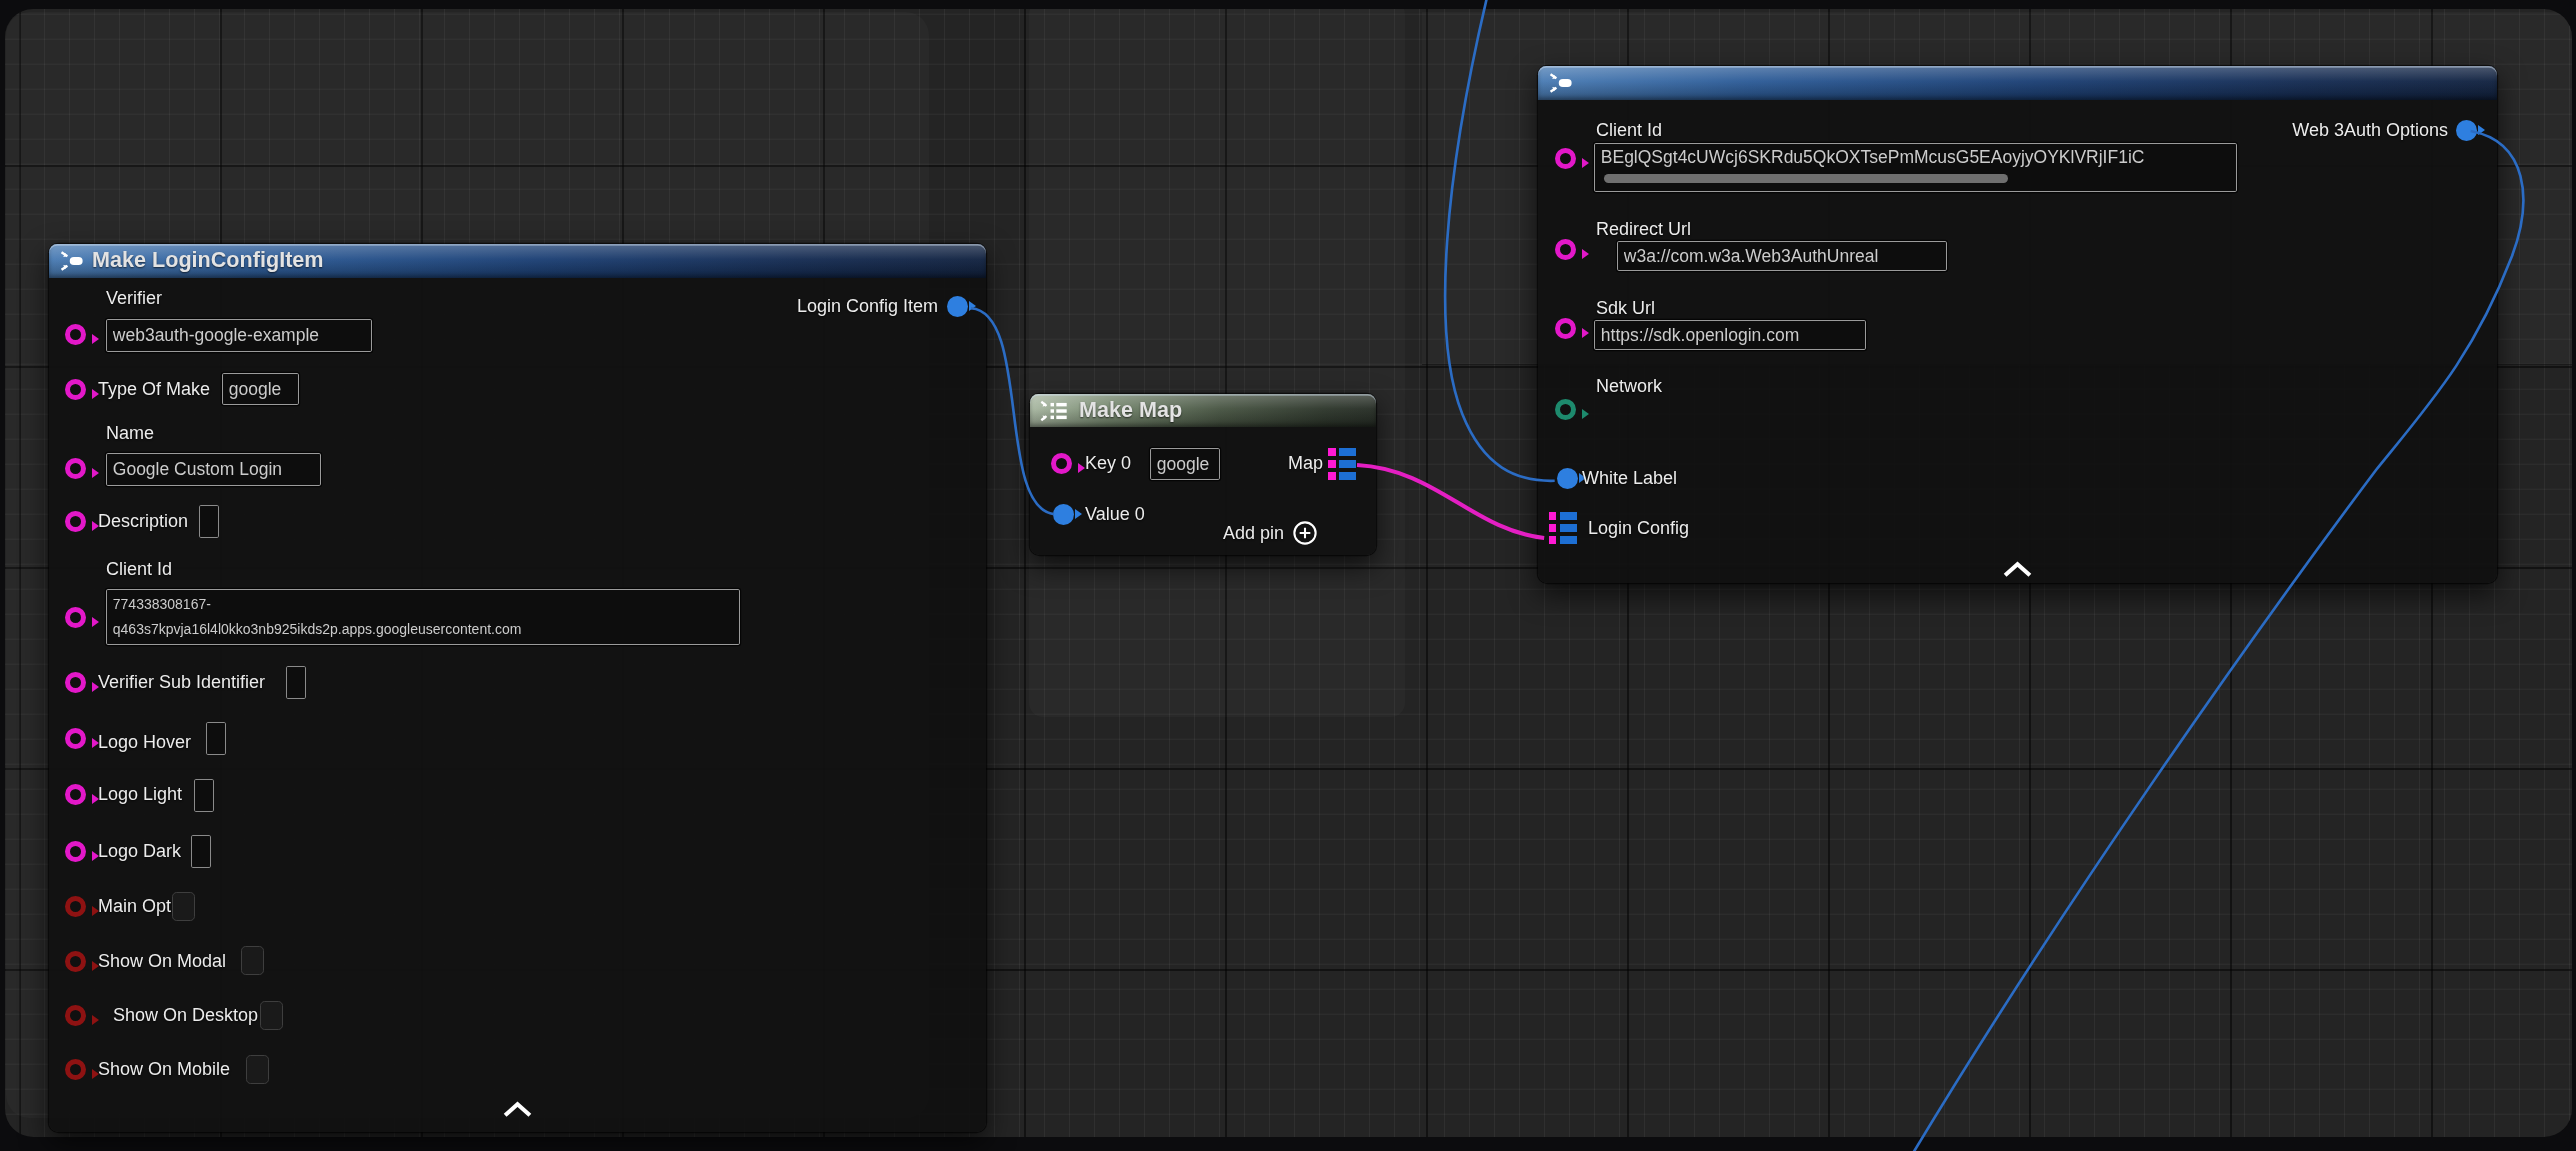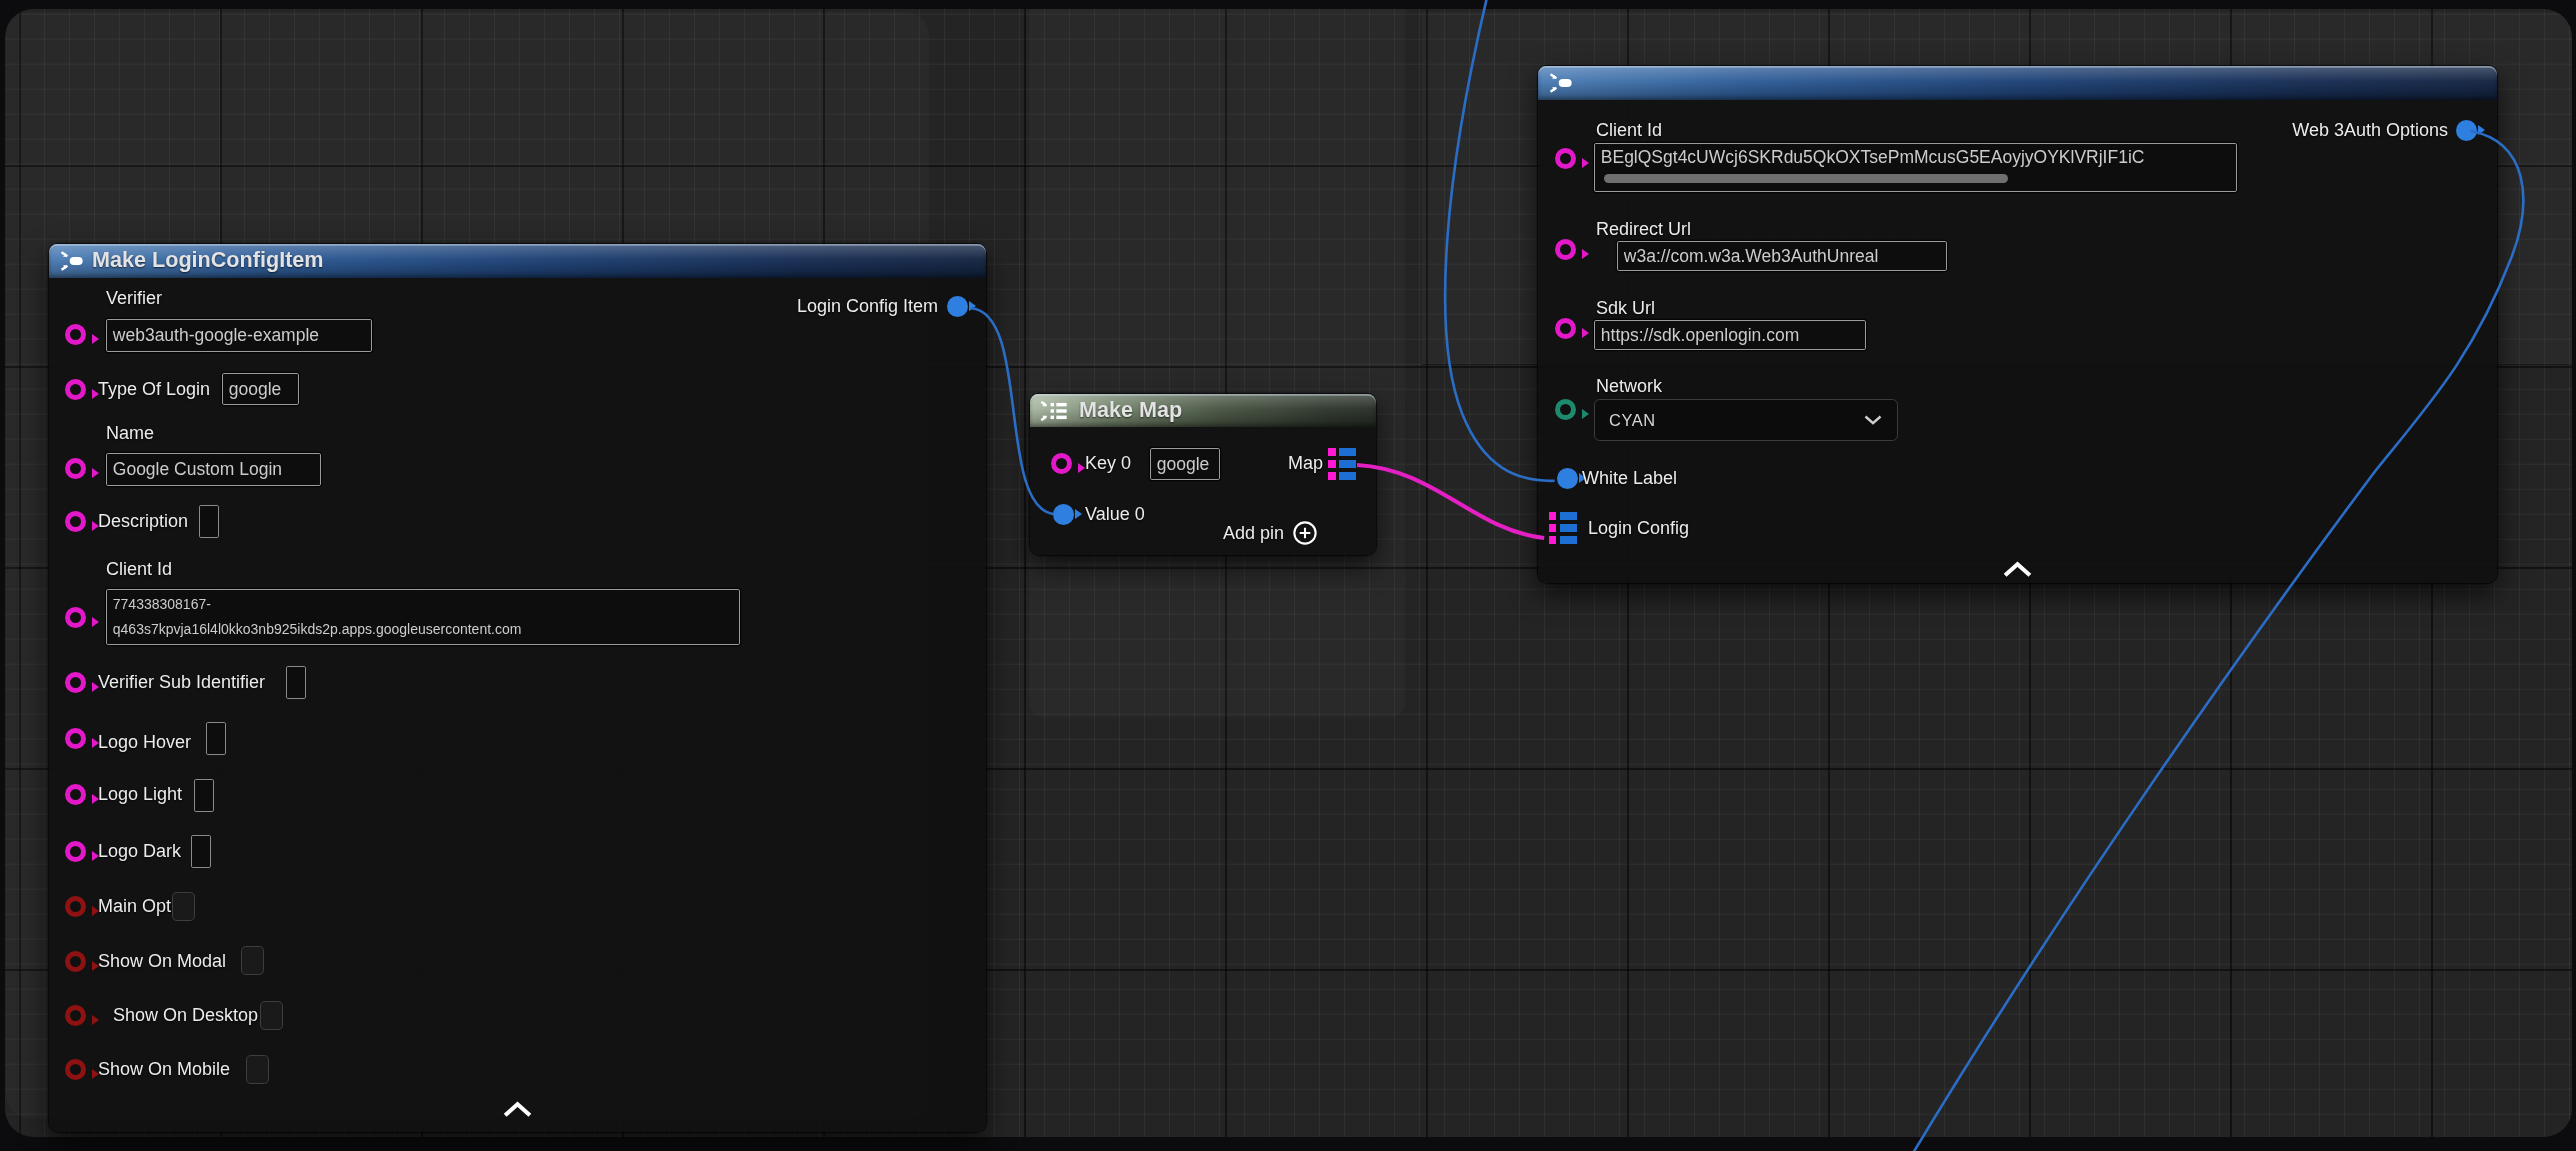--- a/index.html
+++ b/index.html
@@ -82,21 +82,21 @@
   </div>
 
   <div class="plabel" style="left:57px;top:44px;">Verifier</div>
   <div class="pin hollow str" style="left:16px;top:80px;"></div>
   <input class="field" style="left: 57px; top: 75px; width: 266px; height: 33px;" value="web3auth-google-example">
 
   <div class="plabel right" style="left:655px;top:52px;width:234px;">Login Config Item</div>
   <div class="pin struct" style="left:898px;top:52px;"></div>
 
   <div class="pin hollow str" style="left:16px;top:135px;"></div>
-  <div class="plabel" style="left:49px;top:135px;">Type Of Login</div>
+  <div class="plabel" style="left:49px;top:135px;">Type Of Make</div>
   <input class="field" style="left: 173px; top: 129px; width: 77px; height: 32px;" value="google">
 
   <div class="plabel" style="left:57px;top:179px;">Name</div>
   <div class="pin hollow str" style="left:16px;top:214px;"></div>
   <input class="field" style="left: 57px; top: 209px; width: 215px; height: 33px;" value="Google Custom Login">
 
   <div class="pin hollow str" style="left:16px;top:267px;"></div>
   <div class="plabel" style="left:49px;top:267px;">Description</div>
   <div class="emptybox" style="left:150px;top:261px;"></div>
 
@@ -219,26 +219,20 @@
   <div class="plabel" style="left:58px;top:153px;">Redirect Url</div>
   <div class="pin hollow str" style="left:17px;top:173px;"></div>
   <input class="field" style="left: 56px; top: 175px; width: 330px; height: 30px; margin-left: 23px;" value="w3a://com.w3a.Web3AuthUnreal">
 
   <div class="plabel" style="left:58px;top:232px;">Sdk Url</div>
   <div class="pin hollow str" style="left:17px;top:252px;"></div>
   <input class="field" style="left: 56px; top: 254px; width: 272px; height: 30px;" value="https://sdk.openlogin.com">
 
   <div class="plabel" style="left:58px;top:310px;">Network</div>
   <div class="pin hollow enum" style="left:17px;top:333px;"></div>
-  <div class="dropdown" style="left:56px;top:333px;width:304px;height:42px;">
-    <span>CYAN</span>
-    <svg class="chev" viewBox="0 0 24 12">
-      <path d="M3 2 L12 10 L21 2" stroke="#cfcfcf" stroke-width="3" fill="none"></path>
-    </svg>
-  </div>
 
   <div class="pin struct" style="left:18.7px;top:402px;"></div>
   <div class="plabel" style="left:44px;top:402px;">White Label</div>
 
   <div class="mappin" style="left:10.5px;top:446px;">
     <div class="row">
         <div class="k"></div>
         <div class="v"></div>
       </div>
     <div class="row">

